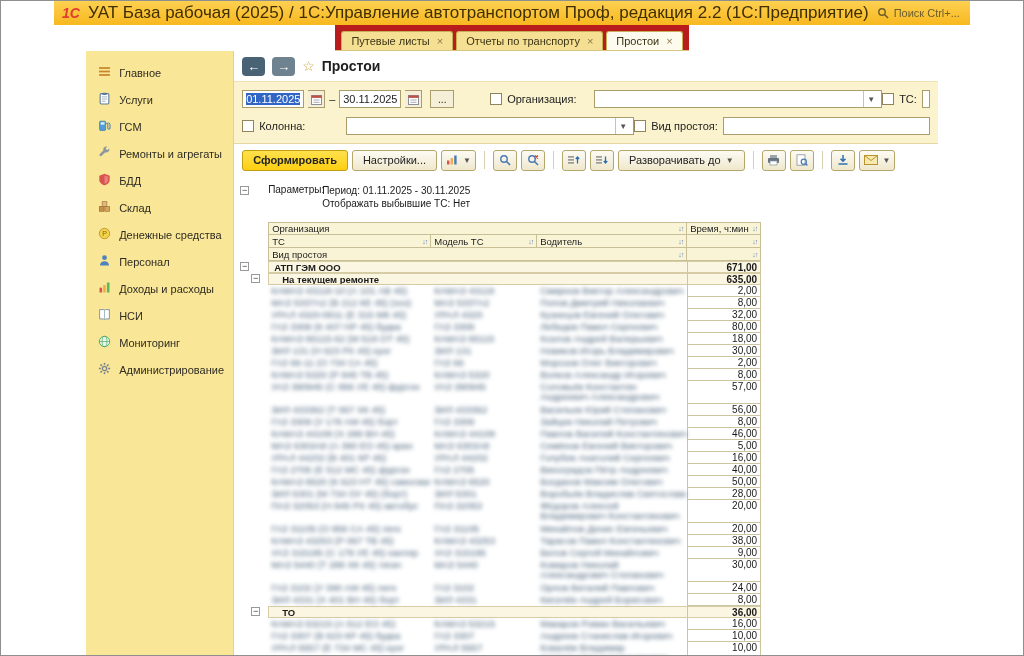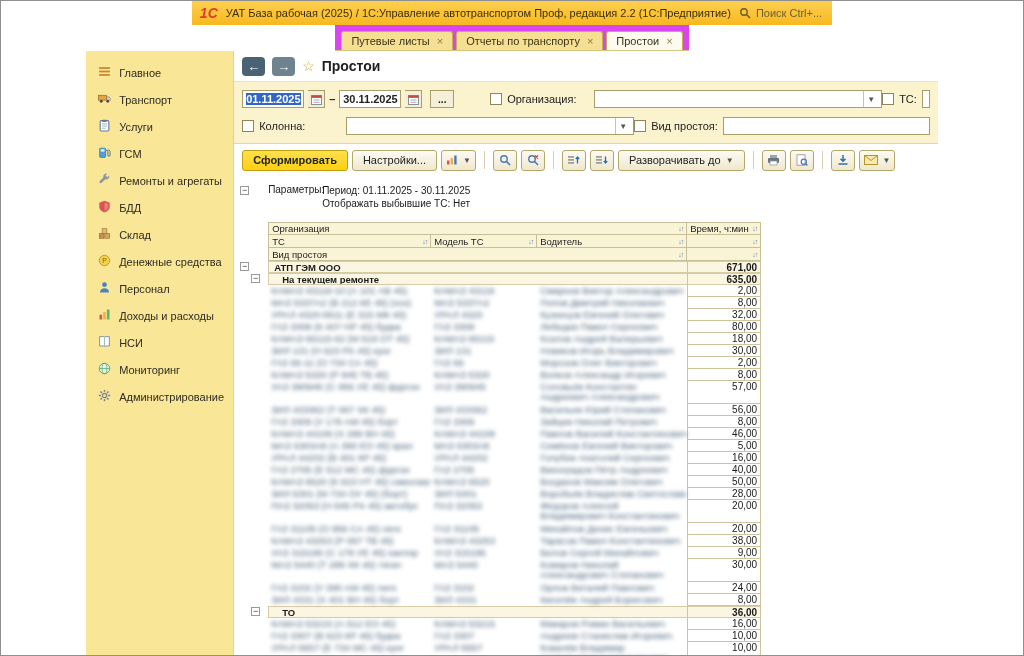--- a/index.html
+++ b/index.html
@@ -4,25 +4,25 @@
 <style>
   * { box-sizing: border-box; }
   html,body { margin:0; padding:0; }
   body { width:1024px; height:656px; overflow:hidden; font-family:"Liberation Sans",sans-serif; background:#fff; }
   .window { width:1024px; height:656px; border:1px solid #8f8f8f; display:flex; flex-direction:column; background:#fff;align-items:center; }
 
   
   .titlebar { height:24px; flex:none; display:flex; align-items:center; gap:8px; padding:0 10px 0 8px;
               background:linear-gradient(180deg,#fdd051,#f8b81f); }
   .logo { color:#e03c31; font-weight:bold; font-style:italic; font-size:14px; }
-  .apptitle { font-size:11px; color:#3f2e00; white-space:nowrap; overflow:hidden; }
+  .apptitle { font-size:17px; color:#3f2e00; white-space:nowrap; overflow:hidden; }
   .tsearch { margin-left:auto; display:flex; align-items:center; gap:5px; color:#6b5d2e; font-size:11px; white-space:nowrap; }
 
   
-  .tabbar { height:26px; flex:none; background:#d946ef; border-bottom:1px solid #d8c680;
+  .tabbar { height:26px; flex:none; background:#b91c1c; border-bottom:1px solid #d8c680;
             display:flex; align-items:flex-end; padding:4px 6px 0; gap:3px; }
   .tab { background:#f5df93; border:1px solid #c9ae57; border-bottom:none; border-radius:3px 3px 0 0;
          padding:3px 9px; font-size:11px; color:#3c3415; display:flex; align-items:center; gap:7px; cursor:pointer; }
   .tab.active { background:#fdfaee; }
   .tclose { color:#8a7a4a; font-size:11px; line-height:10px; }
 
   
   .bodyrow { flex:1; display:flex; min-height:0; }
   .sidebar { width:148px; flex:none; background:#fae697; border-right:1px solid #e3d28f; padding-top:8px; }
   .side-item { display:flex; align-items:center; gap:8px; padding:6px 6px 6px 12px; font-size:11px; color:#2e2c22; cursor:pointer; }
@@ -36,21 +36,21 @@
              display:flex; align-items:center; justify-content:center; cursor:pointer; border:none; }
   .nav-btn.fwd { opacity:.8; }
   .star { color:#caa53f; font-size:14px; }
   .page-title { font-weight:bold; font-size:14px; color:#1f1f1f; }
 
   
   .filters { flex:none; background:#fbf3cd; border-top:1px solid #eee2b2; border-bottom:1px solid #e4d7a4;
              padding:7px 8px; font-size:11px; color:#222; }
   .f-row { display:flex; align-items:center; height:20px; }
   .f-row + .f-row { margin-top:7px; }
-  .f-col1 { width:248px; flex:none; display:flex; align-items:center; gap:4px;font-weight:bold; }
+  .f-col1 { width:248px; flex:none; display:flex; align-items:center; gap:4px; }
   .f-col2 { width:392px; flex:none; display:flex; align-items:center; gap:5px; }
   .f-col3 { flex:1; display:flex; align-items:center; gap:5px; min-width:0; overflow:hidden; }
   .cb { width:12px; height:12px; border:1px solid #8f845a; background:#fff; flex:none; cursor:pointer; }
   .input { background:#fff; border:1px solid #a99d6b; height:18px; display:flex; align-items:center;
            padding:0 3px; font-size:11px; overflow:hidden; white-space:nowrap; }
   .date-input { width:62px; }
   .sel { background:#3166c5; color:#fff; }
   .mini-btn { width:17px; height:18px; border:1px solid #a99d6b; border-left:none; background:#f6efd7;
               display:flex; align-items:center; justify-content:center; cursor:pointer; flex:none; }
   .dots-btn { width:24px; height:18px; border:1px solid #a99d6b; background:#f6efd7; font-size:10px;
@@ -142,29 +142,20 @@
   <div class="bodyrow">
 
     <div class="sidebar" id="sidebar">
         <div class="side-item">
           <span class="sicon"><svg viewBox="0 0 12 12">
               <rect x="1" y="2" width="10" height="1.6" fill="#c8852c"></rect>
               <rect x="1" y="5.2" width="10" height="1.6" fill="#c8852c"></rect>
               <rect x="1" y="8.4" width="10" height="1.6" fill="#c8852c"></rect>
             </svg></span>
           <span class="slabel">Главное</span>
-        </div>
-        <div class="side-item">
-          <span class="sicon"><svg viewBox="0 0 12 12">
-              <rect x="0.5" y="3" width="7.5" height="4.5" fill="#e8a33d" stroke="#8a6420" stroke-width="0.6"></rect>
-              <path d="M8 4.5 h2.2 l1.2 1.8 v1.2 h-3.4 z" fill="#d9d9d9" stroke="#777" stroke-width="0.6"></path>
-              <circle cx="3" cy="8.6" r="1.3" fill="#444"></circle>
-              <circle cx="9" cy="8.6" r="1.3" fill="#444"></circle>
-            </svg></span>
-          <span class="slabel">Транспорт</span>
         </div>
         <div class="side-item">
           <span class="sicon"><svg viewBox="0 0 12 12">
               <rect x="2" y="1.5" width="8" height="9.5" rx="1" fill="#fff" stroke="#5b7c99"></rect>
               <rect x="4" y="0.8" width="4" height="2" rx="0.5" fill="#5b7c99"></rect>
               <line x1="3.5" y1="4.5" x2="8.5" y2="4.5" stroke="#99aabb" stroke-width="0.8"></line>
               <line x1="3.5" y1="6.5" x2="8.5" y2="6.5" stroke="#99aabb" stroke-width="0.8"></line>
               <line x1="3.5" y1="8.5" x2="7" y2="8.5" stroke="#99aabb" stroke-width="0.8"></line>
             </svg></span>
           <span class="slabel">Услуги</span>

